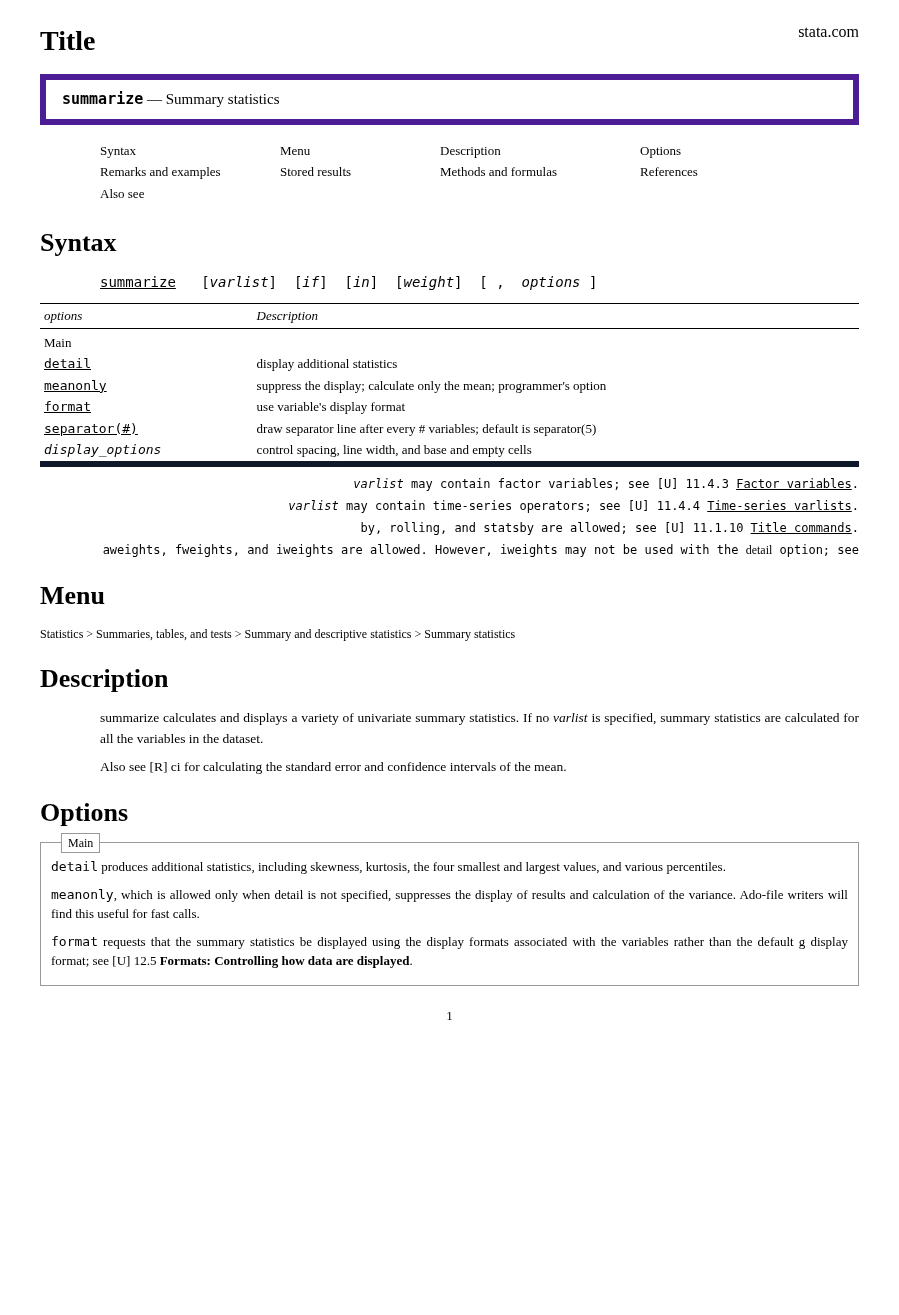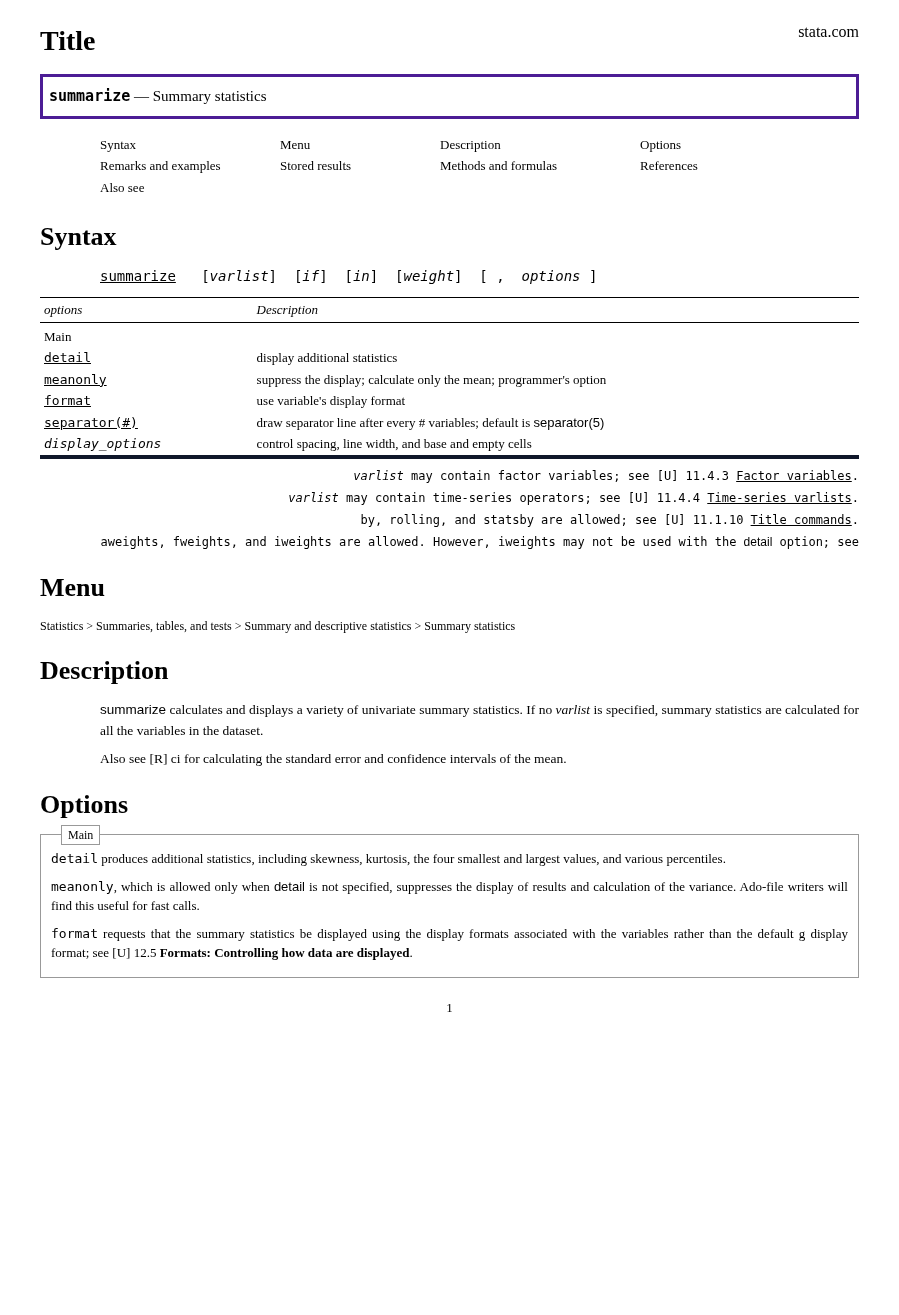--- a/index.html
+++ b/index.html
@@ -26,22 +26,22 @@
       font-family: serif;
     }
 
     .stata-logo {
       font-size: 16px;
       font-family: serif;
       font-weight: normal;
     }
 
     .title-box {
-      border: 3px solid #4c1d95;
-      padding: 8px 6px;
+      border: 6px solid #4c1d95;
+      padding: 8px 16px;
       margin-bottom: 16px;
       font-size: 15px;
       font-family: serif;
     }
 
     .title-box .cmd {
       font-family: monospace;
       font-weight: bold;
     }
 
@@ -98,21 +98,21 @@
       vertical-align: top;
     }
 
     .options-table .group-label {
       font-size: 13px;
       padding-top: 4px;
       padding-left: 4px;
     }
 
     .options-table .bottom-border td {
-      border-bottom: 4px solid #0f172a;
+      border-bottom: 6px solid #0f172a;
     }
 
     .opt-name {
       font-family: monospace;
       min-width: 120px;
       white-space: nowrap;
     }
 
     .opt-name.underline {
       text-decoration: underline;
@@ -181,21 +181,21 @@
       font-family: monospace;
     }
 
     .page-number {
       text-align: center;
       margin-top: 20px;
       font-size: 13px;
     }
 
     code, .mono {
-      font-family: Liberation Sans, sans-serif;
+      font-family: Liberation Serif, serif;
     }
   </style>
 </head>
 <body>
 
 <div class="page-header">
   <span class="page-title">Title</span>
   <span class="stata-logo">stata.com</span>
 </div>
 

